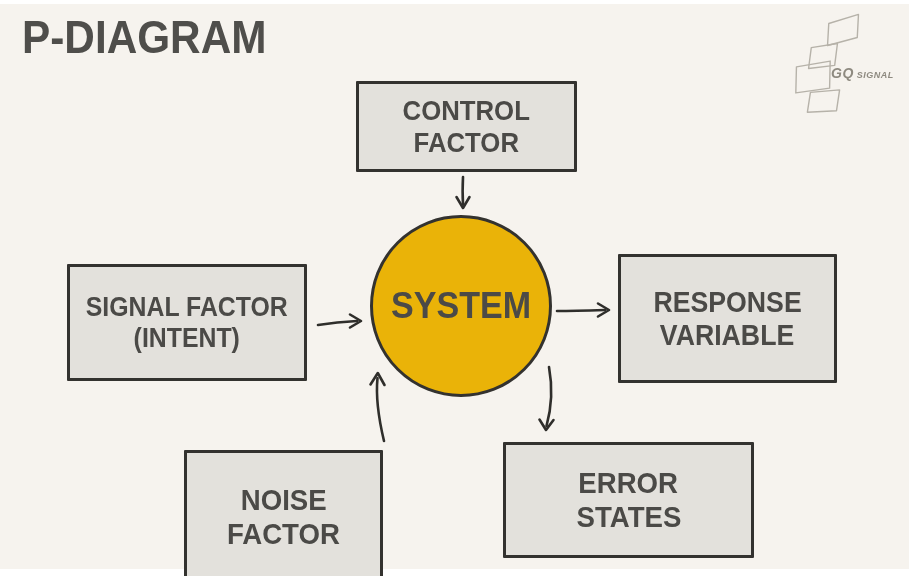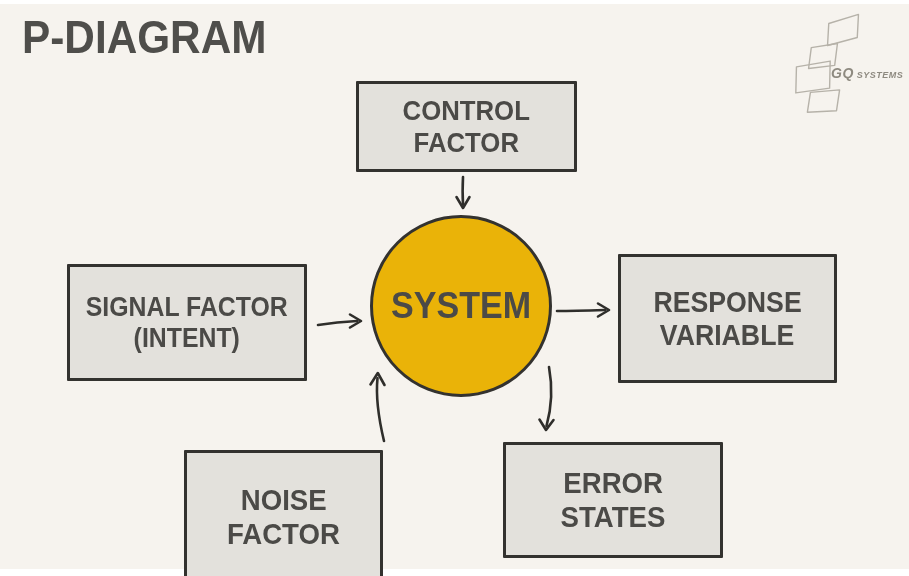--- a/index.html
+++ b/index.html
@@ -24,21 +24,21 @@
     background:#e3e1dc; border:3px solid #33322f; border-radius:1px;
     display:flex; flex-direction:column; justify-content:center; align-items:center;
     color:#4b4a47; font-weight:bold; text-align:center; line-height:1.13;
   }
   .node .ln { display:block; transform:scaleX(0.92); white-space:nowrap; }
 
   .node-control  { left:356px; top:81px;  width:221px; height:91px;  font-size:28px; }
   .node-signal   { left:67px;  top:264px; width:240px; height:117px; font-size:27px; }
   .node-response { left:618px; top:254px; width:219px; height:129px; font-size:29px; }
   .node-noise    { left:184px; top:450px; width:199px; height:134px; font-size:30px; }
-  .node-error    { left:503px; top:442px; width:220px; height:116px; font-size:30px; }
+  .node-error    { left:503px; top:442px; width:251px; height:116px; font-size:30px; }
 
   .node-system {
     position:absolute; left:370px; top:215px; width:182px; height:182px;
     box-sizing:border-box; background:#eab308; border:3px solid #33322f;
     border-radius:50%;
     display:flex; justify-content:center; align-items:center;
     color:#4b4a47; font-weight:bold; font-size:37px;
   }
   .node-system .ln { display:block; transform:scaleX(0.92); white-space:nowrap; }
 
@@ -66,21 +66,21 @@
   <svg class="logo-mark" width="125" height="115" viewBox="0 0 125 115">
     <g fill="none" stroke="#b6b2a9" stroke-width="1.4" stroke-linejoin="round">
       <path d="M45 21 L75 13 L73 36 L43 43 Z" transform="rotate(-2 59 28)"></path>
       <path d="M27 46 L53 41 L51 63 L25 67 Z" transform="rotate(2 39 54)"></path>
       <path d="M13 64 L47 60 L45 87 L11 90 Z" transform="rotate(-3 29 75)"></path>
       <path d="M26 91 L55 87 L53 108 L24 111 Z" transform="rotate(3 39 99)"></path>
     </g>
   </svg>
   <div class="logo-text">
     <span class="primary">GQ</span>
-    <span class="secondary">SYSTEMS</span>
+    <span class="secondary">SIGNAL</span>
   </div>
 
   <div class="node node-control">
     <span class="ln">CONTROL</span>
     <span class="ln">FACTOR</span>
   </div>
 
   <div class="node node-signal">
     <span class="ln">SIGNAL FACTOR</span>
     <span class="ln">(INTENT)</span>

